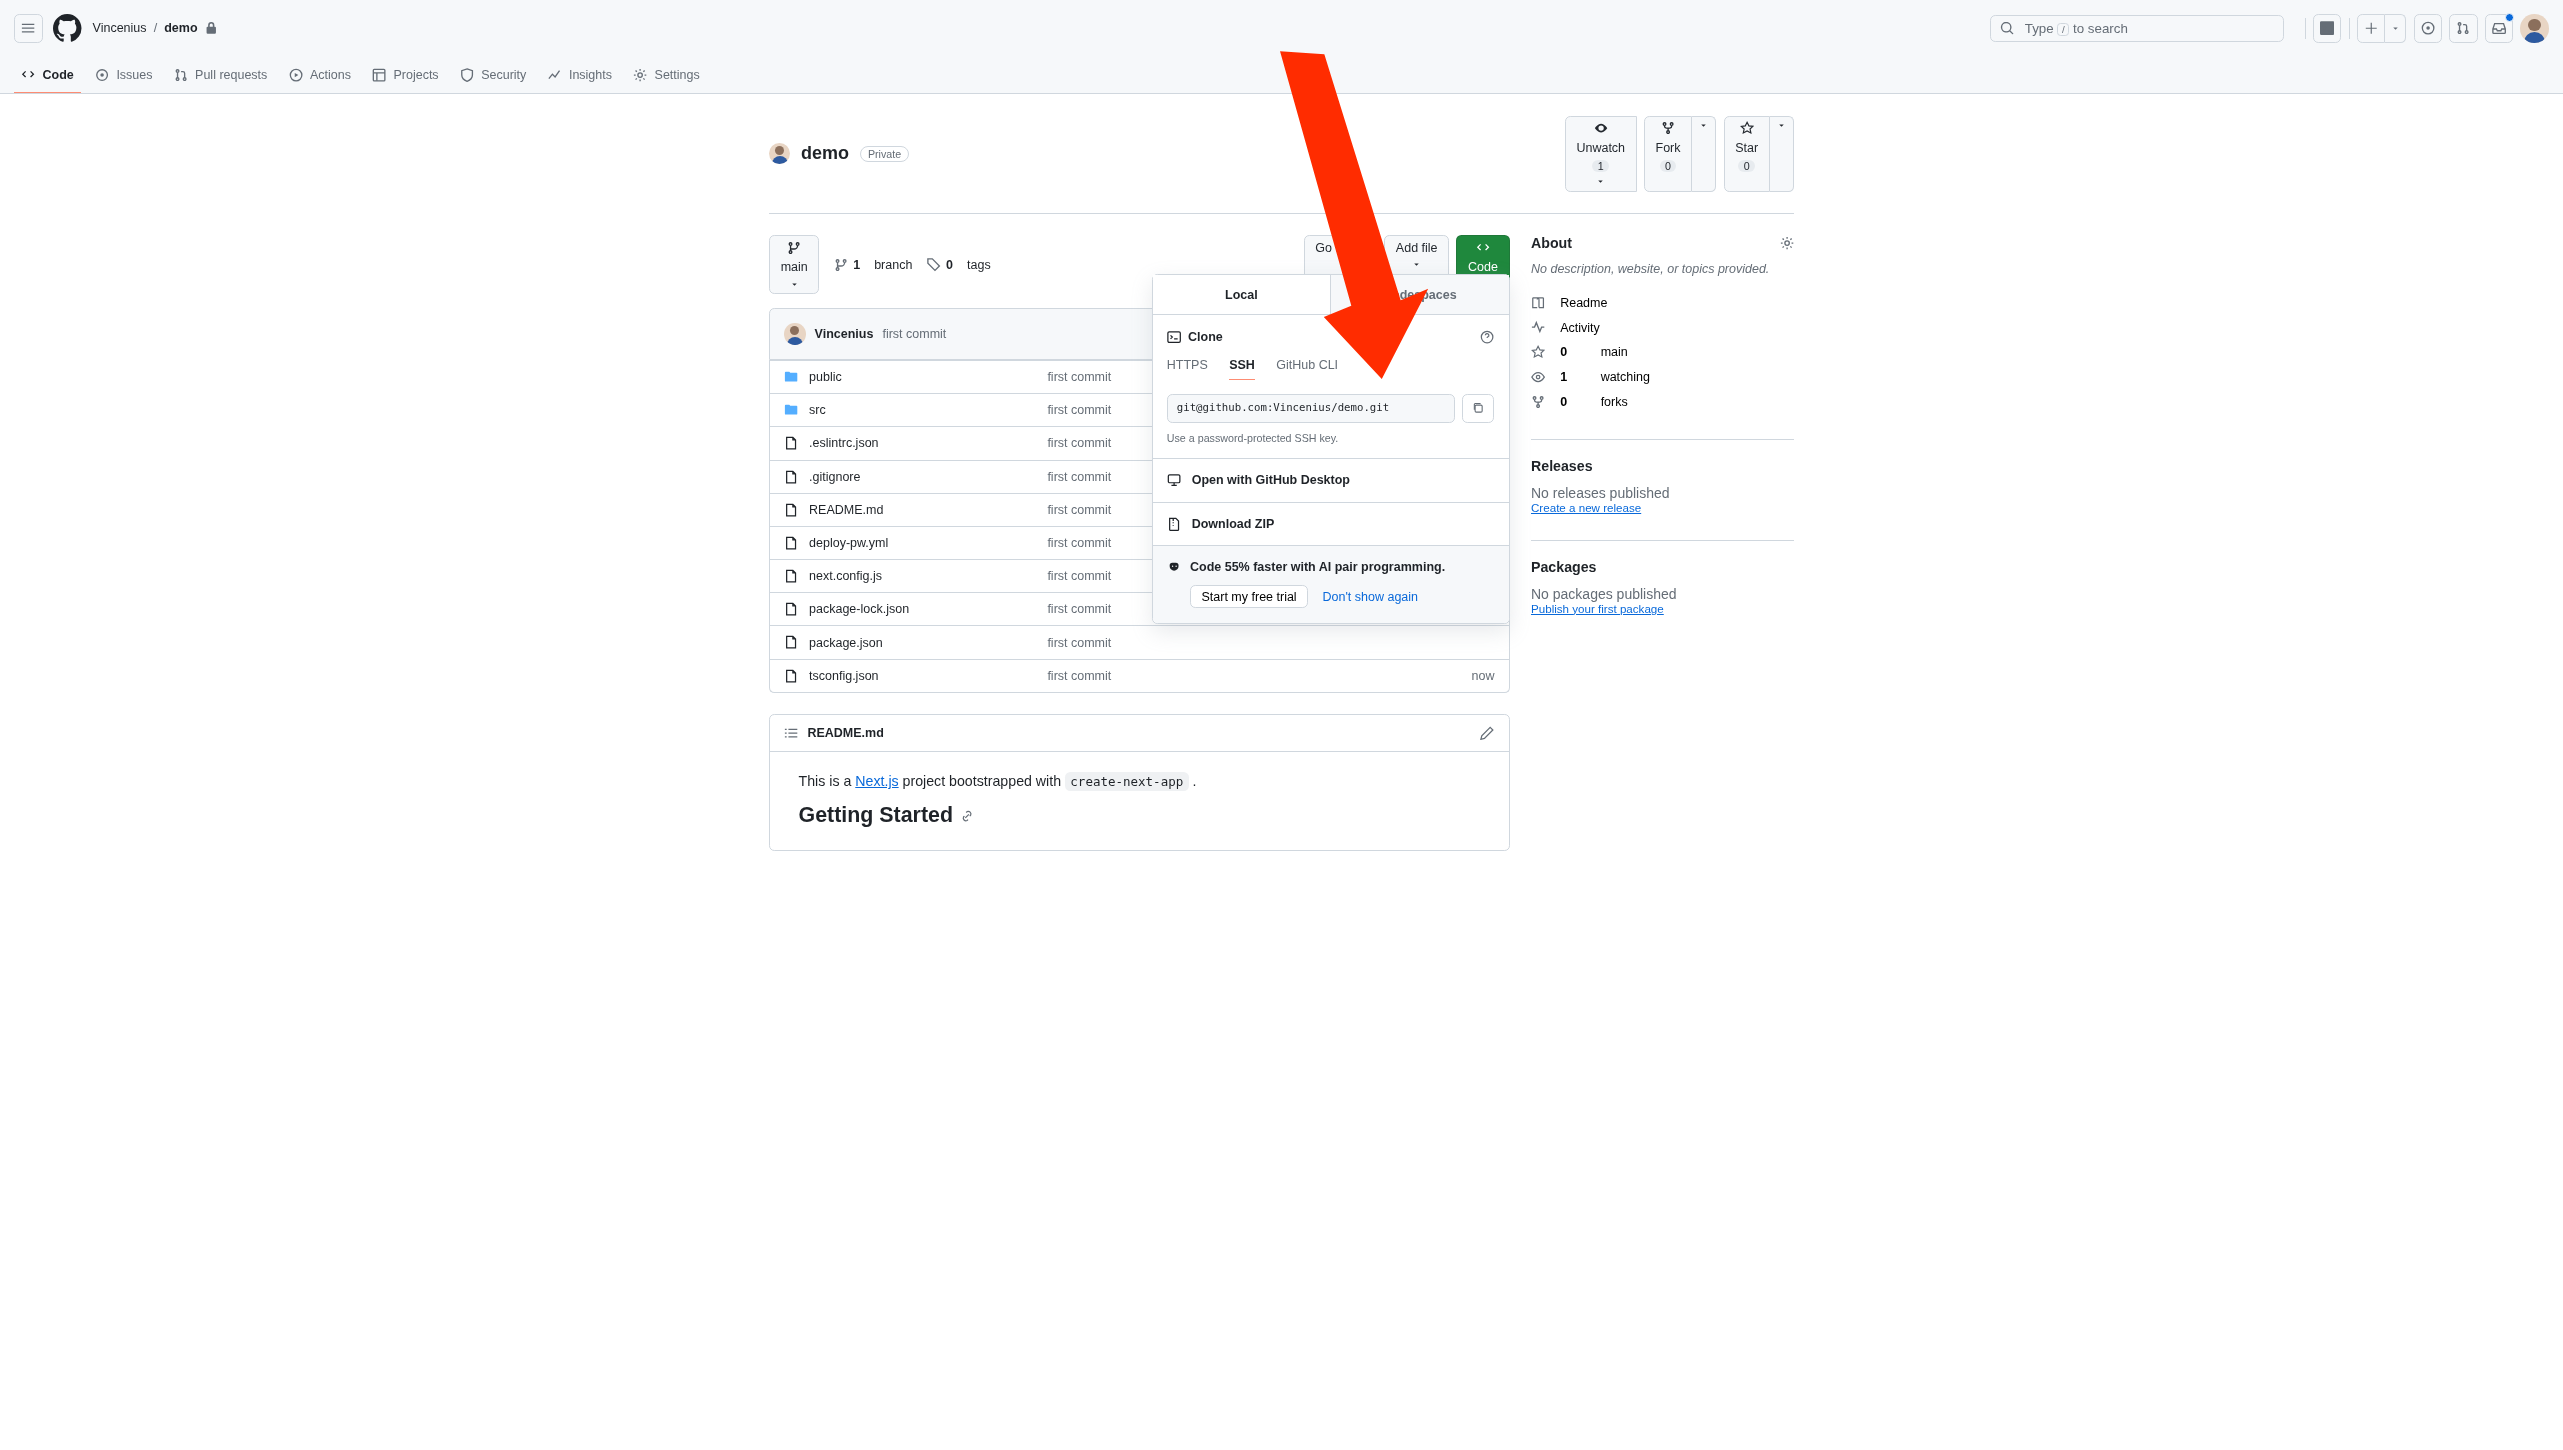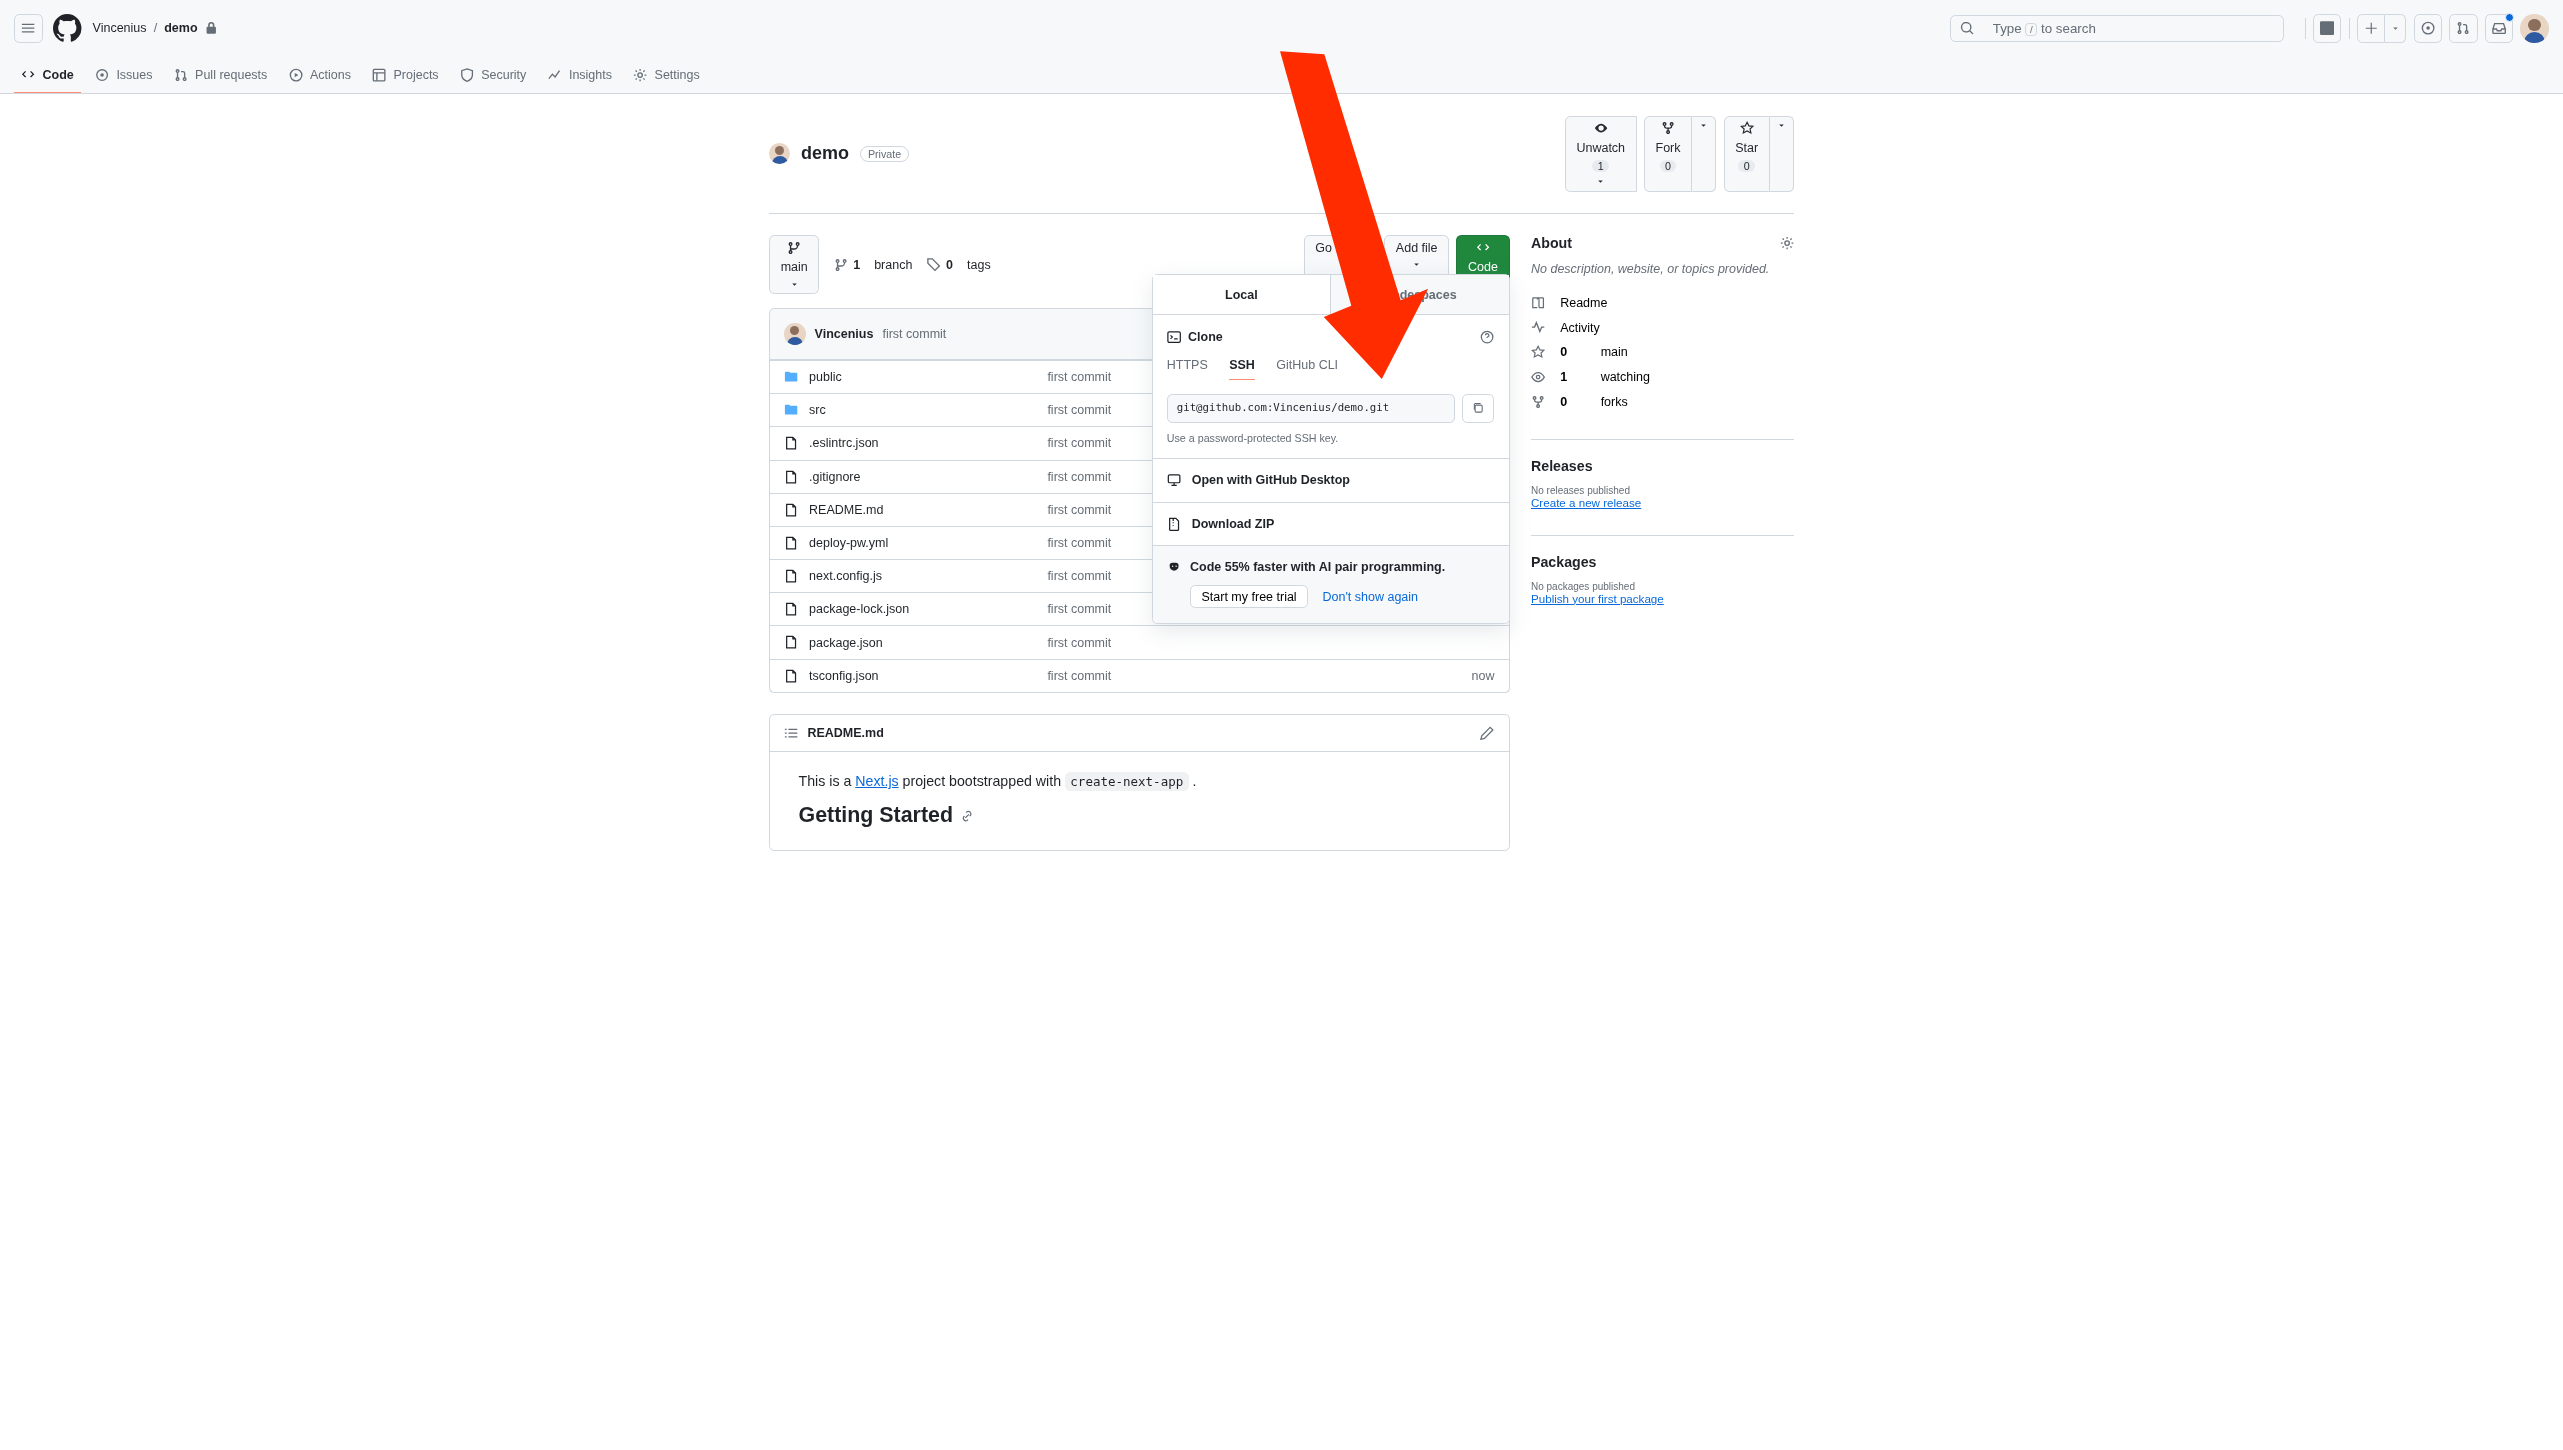--- a/index.html
+++ b/index.html
@@ -5,21 +5,21 @@
 * { box-sizing: border-box; margin: 0; padding: 0; }
 body { font-family: -apple-system, BlinkMacSystemFont, "Segoe UI", Helvetica, Arial, sans-serif; color: #1f2328; background: #fff; font-size: 12.5px; }
 svg { display: block; }
 .top-header { display:flex; align-items:center; padding: 14.2px; border-bottom: 0; background:#f6f8fa; gap:10.7px; }
 .icon-btn { width:28.5px; height:28.5px; border:0.9px solid #d0d7de; border-radius:5.3px; display:flex; align-items:center; justify-content:center; background:#f6f8fa; color:#656d76; }
 .logo svg { fill:#1f2328; }
 .breadcrumb { display:flex; align-items:center; gap:7.1px; font-size:12.5px; }
 .breadcrumb a { color:#1f2328; text-decoration:none; }
 .breadcrumb .sep { color:#656d76; }
 .spacer { flex:1; }
-.search-box { display:flex; align-items:center; gap:19px; border:0.9px solid #d0d7de; border-radius:5.3px; padding:5.3px 9px; width:334px; color:#656d76; background:#f6f8fa;text-align:right; }
+.search-box { display:flex; align-items:center; gap:11px; border:0.9px solid #d0d7de; border-radius:5.3px; padding:5.3px 9px; width:294px; color:#656d76; background:#f6f8fa;text-align:right; }
 .kbd { border:0.9px solid #d0d7de; border-radius:3.6px; padding:0 3.6px; font-size:9.8px; }
 .hdr-actions { display:flex; gap:7.1px; align-items:center; margin-left:10.7px; }
 .divider-v { width:0.9px; height:21.4px; background:#d0d7de; }
 .avatar { width:28.5px; height:28.5px; border-radius:50%; background:#e8d5c4; position:relative; overflow:hidden; display:flex; align-items:flex-end; justify-content:center; }
 .avatar::before { content:''; width:12.5px; height:12.5px; border-radius:50%; background:#8b6f5c; position:absolute; top:4.4px; }
 .avatar::after { content:''; width:21.4px; height:12.5px; border-radius:10.7px 10.7px 0 0; background:#2d5aa0; position:absolute; bottom:-1.8px; }
 .notif-dot { position:absolute; top:-1.8px; right:-1.8px; width:9px; height:9px; background:#0969da; border-radius:50%; border:1.8px solid #f6f8fa; }
 .repo-nav { display:flex; padding:0 14.2px; gap:7.1px; background:#f6f8fa; border-bottom:0.9px solid #d0d7de; }
 .repo-nav-item { display:flex; align-items:center; gap:7.1px; padding:10.7px 7.1px; color:#656d76; text-decoration:none; border-bottom:1.8px solid transparent; font-size:12.5px; }
 .repo-nav-item.active { border-bottom-color:#fd8c73; color:#1f2328; font-weight:600; }
@@ -61,21 +61,21 @@
 .readme-body h2 { font-size:21.4px; margin-top:9px; display:flex; align-items:center; gap:7.1px; }
 .sidebar-sec { margin-bottom:25px; }
 .sidebar-head { display:flex; justify-content:space-between; align-items:center; margin-bottom:10.7px; }
 .sidebar-head h3 { font-size:14.2px; font-weight:600; }
 .sidebar-desc { color:#656d76; font-style:italic; margin-bottom:14.2px; }
 .sidebar-links { list-style:none; }
 .sidebar-links li { display:flex; align-items:center; gap:15px; padding:5.3px 0; color:#000000; }
 .sidebar-links li svg { color:#656d76; }
 .sidebar hr { border:0; border-top:0.9px solid #d0d7de; margin:18px 0; }
 .link-blue { color:#0969da; font-size:11.6px; }
-.text-small { font-size:10px; color:#656d76; }
+.text-small { font-size:14px; color:#656d76; }
 
 .code-dropdown { position:absolute; top:39px; right:0; width:358px; background:#fff; border:0.9px solid #d0d7de; border-radius:5.3px; box-shadow:0 7.1px 21.4px rgba(140,149,159,0.2); z-index:100; }
 .dd-tabs { display:flex; border-bottom:0.9px solid #d0d7de; }
 .dd-tab { flex:1; text-align:center; padding:12.5px; font-size:12.5px; border-right:0.9px solid #d0d7de; color:#656d76; background:#f6f8fa;font-weight:bold; }
 .dd-tab:last-child { border-right:0; }
 .dd-tab.active { background:#fff; color:#1f2328; }
 .dd-section { padding:14.2px; }
 .dd-clone-head { display:flex; justify-content:space-between; align-items:center; margin-bottom:14.2px; }
 .dd-clone-head .title { display:flex; align-items:center; gap:7.1px; font-weight:600; }
 .dd-proto-tabs { display:flex; gap:21.4px; margin-bottom:14.2px; font-size:12.5px; }

